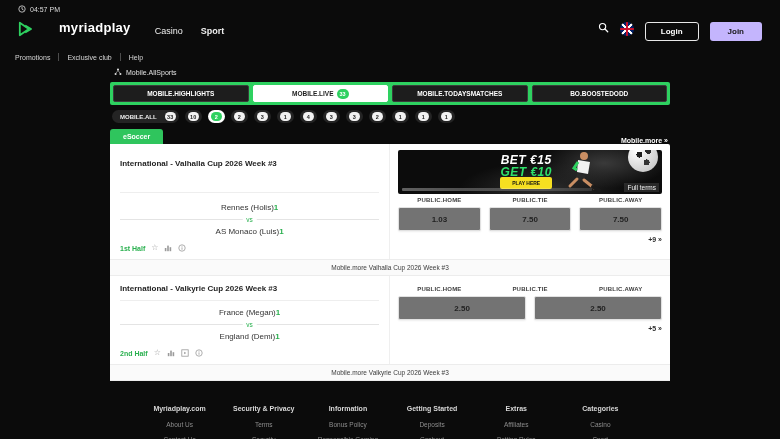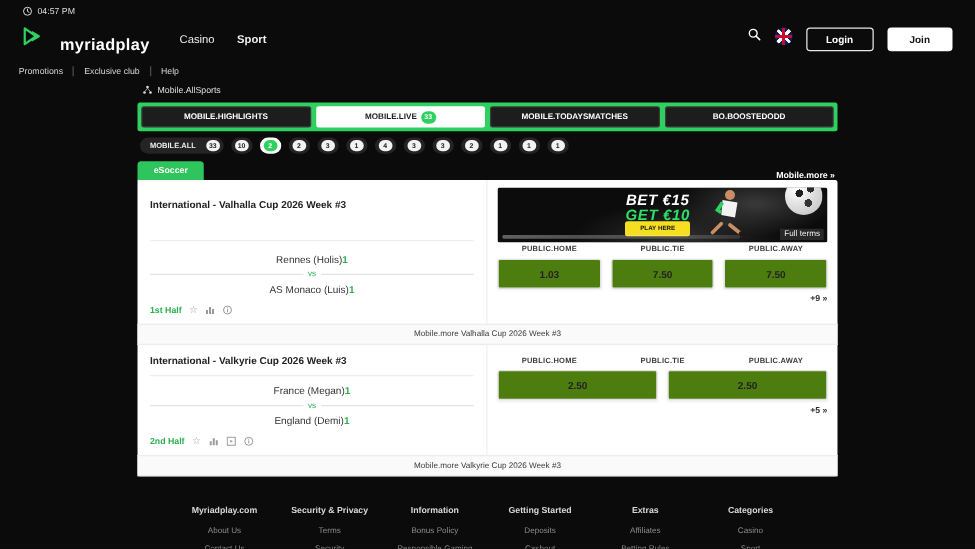--- a/index.html
+++ b/index.html
@@ -5,35 +5,35 @@
   html,body{margin:0;padding:0}
   body{
     width:780px;height:439px;overflow:hidden;position:relative;
     background:#0b0b0b;color:#fff;
     font-family:"Liberation Sans",sans-serif;
   }
   
   .statusbar{display:flex;align-items:center;gap:4px;padding:5px 0 0 18px;font-size:7px;color:#ddd}
   
   .topbar{display:flex;align-items:center;padding:5px 18px 0 17px;height:26px}
-  .logo{display:flex;align-items:flex-end;gap:11px}
+  .logo{display:flex;align-items:flex-start;gap:22px}
   .logo-text{font-size:13px;font-weight:bold;letter-spacing:.3px;color:#fff}
   .mainnav{display:flex;gap:18px;margin-left:24px;font-size:9px;color:#eee}
   .mainnav .active{font-weight:bold}
   .topbar-right{margin-left:auto;display:flex;align-items:flex-start;gap:11px}
   .flag{width:14px;height:14px;border-radius:50%;
     background:
       linear-gradient(0deg,transparent 41%,#c8102e 41%,#c8102e 59%,transparent 59%),
       linear-gradient(90deg,transparent 41%,#c8102e 41%,#c8102e 59%,transparent 59%),
       linear-gradient(45deg,transparent 44%,#fff 44%,#fff 56%,transparent 56%),
       linear-gradient(-45deg,transparent 44%,#fff 44%,#fff 56%,transparent 56%),
       #012169;}
   .login-btn{border:1px solid #e8e8e8;border-radius:3px;background:transparent;color:#fff;
     font-size:8px;font-weight:bold;padding:4px 15px;font-family:inherit}
-  .join-btn{border:none;border-radius:3px;background:#ffffff;color:#141414;
+  .join-btn{border:none;border-radius:3px;background:#c4b5fd;color:#141414;
     font-size:8px;font-weight:bold;padding:5px 18px;font-family:inherit}
   
   .subnav{display:flex;align-items:center;gap:8px;padding:9px 0 0 15px;font-size:7px;color:#d6d6d6}
   .subnav .sep{width:1px;height:8px;background:#4c4c4c}
   
   .content{width:560px;margin:5px auto 0}
   .breadcrumb{display:flex;align-items:center;gap:4px;font-size:7px;color:#e0e0e0;height:13px;padding-left:4px}
   .tabstrip{margin-top:3px;background:#2ed160;border-radius:2px;padding:3px;display:flex;gap:4px}
   .tab{flex:1;height:17px;background:#1d1d1d;border:1px solid #3b3b3b;border-radius:2px;color:#fff;
     font-size:6.5px;font-weight:bold;display:flex;align-items:center;justify-content:center;gap:3px;
@@ -91,21 +91,21 @@
       radial-gradient(5px 5px at 38% 42%,#1e1e1e 0 60%,transparent 61%),
       radial-gradient(5px 5px at 68% 30%,#2b2b2b 0 60%,transparent 61%),
       radial-gradient(5px 5px at 62% 68%,#333 0 60%,transparent 61%),
       radial-gradient(circle at 32% 30%,#fff 0%,#c9c9c9 80%);}
   .player{position:absolute;right:58px;top:0;height:44px}
   
   .odds-headers{display:flex;gap:8px;margin-top:3px}
   .odds-headers div{flex:1;text-align:center;font-size:6px;font-weight:bold;color:#3c3c3c;letter-spacing:.2px}
   .b2 .odds-headers{margin-top:10px}
   .odds-row{display:flex;gap:8px;margin-top:4px}
-  .odd-box{flex:1;height:24px;border:1px solid #e1e1e1;border-radius:2px;background:#4d7c0f;
+  .odd-box{flex:1;height:24px;border:1px solid #e1e1e1;border-radius:2px;background:#737373;
     box-shadow:0 1px 2px rgba(0,0,0,.07);display:flex;align-items:center;justify-content:center;
     font-size:8px;font-weight:bold;color:#222;font-family:inherit;cursor:pointer}
   .more-count{text-align:right;font-size:7px;font-weight:bold;color:#2f2f2f;padding:5px 0 4px;cursor:pointer}
   .bar{background:#fafafa;border-top:1px solid #ececec;border-bottom:1px solid #ececec;
     text-align:center;font-size:6.5px;color:#3a3a3a;padding:4px 0;cursor:pointer}
   
   .footer{width:505px;margin:24px auto 0;display:grid;grid-template-columns:repeat(6,1fr);text-align:center}
   .ftitle{font-size:7px;font-weight:bold;color:#d8d8d8;margin-bottom:9px}
   .flink{font-size:6.5px;color:#8d8d8d;margin-bottom:8px;cursor:pointer}
 </style>

